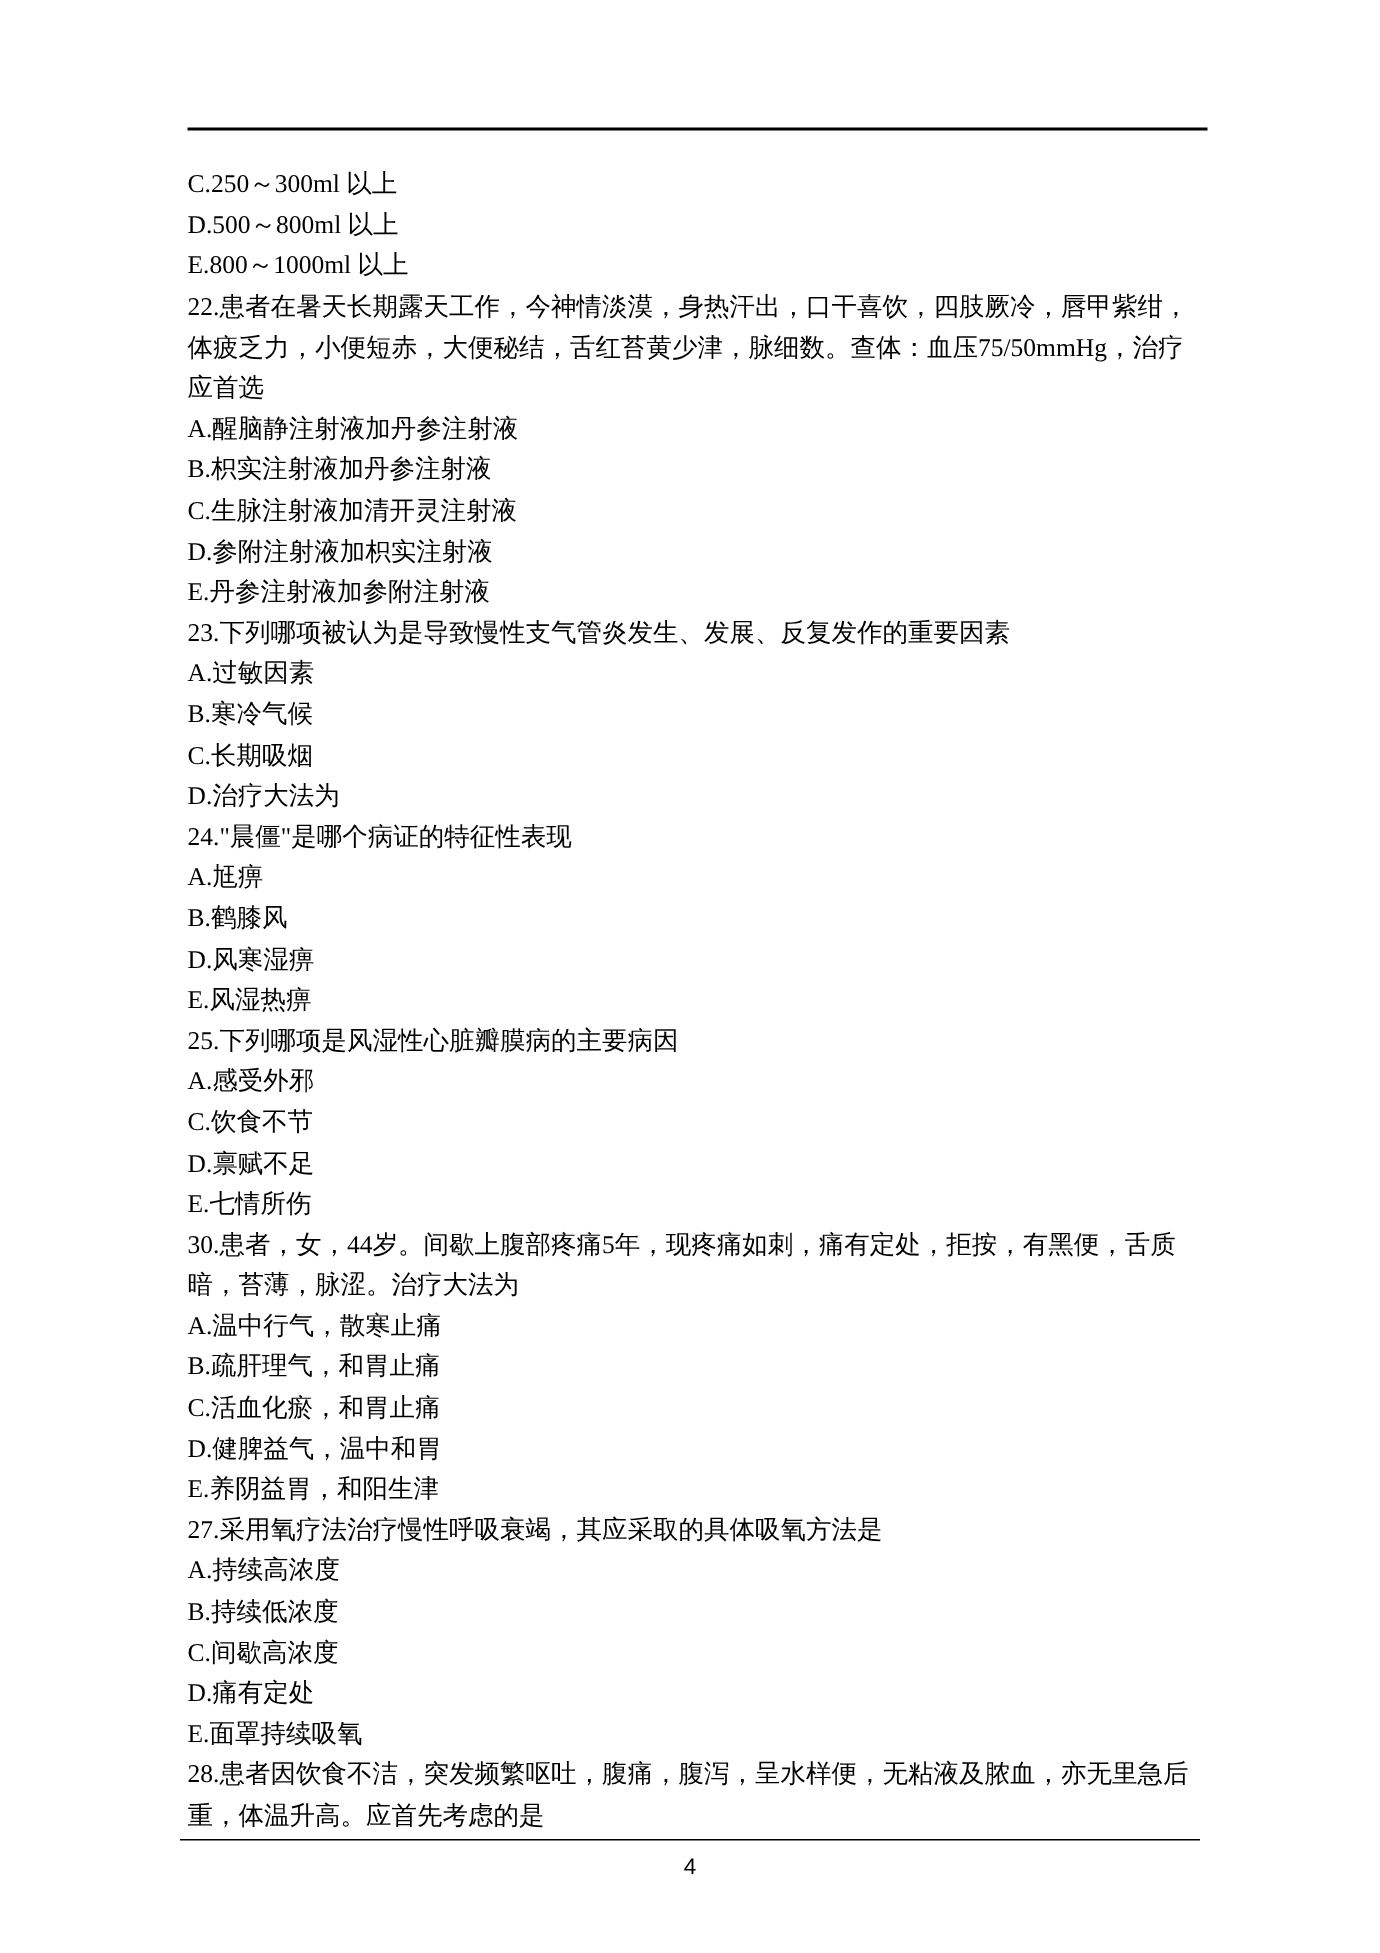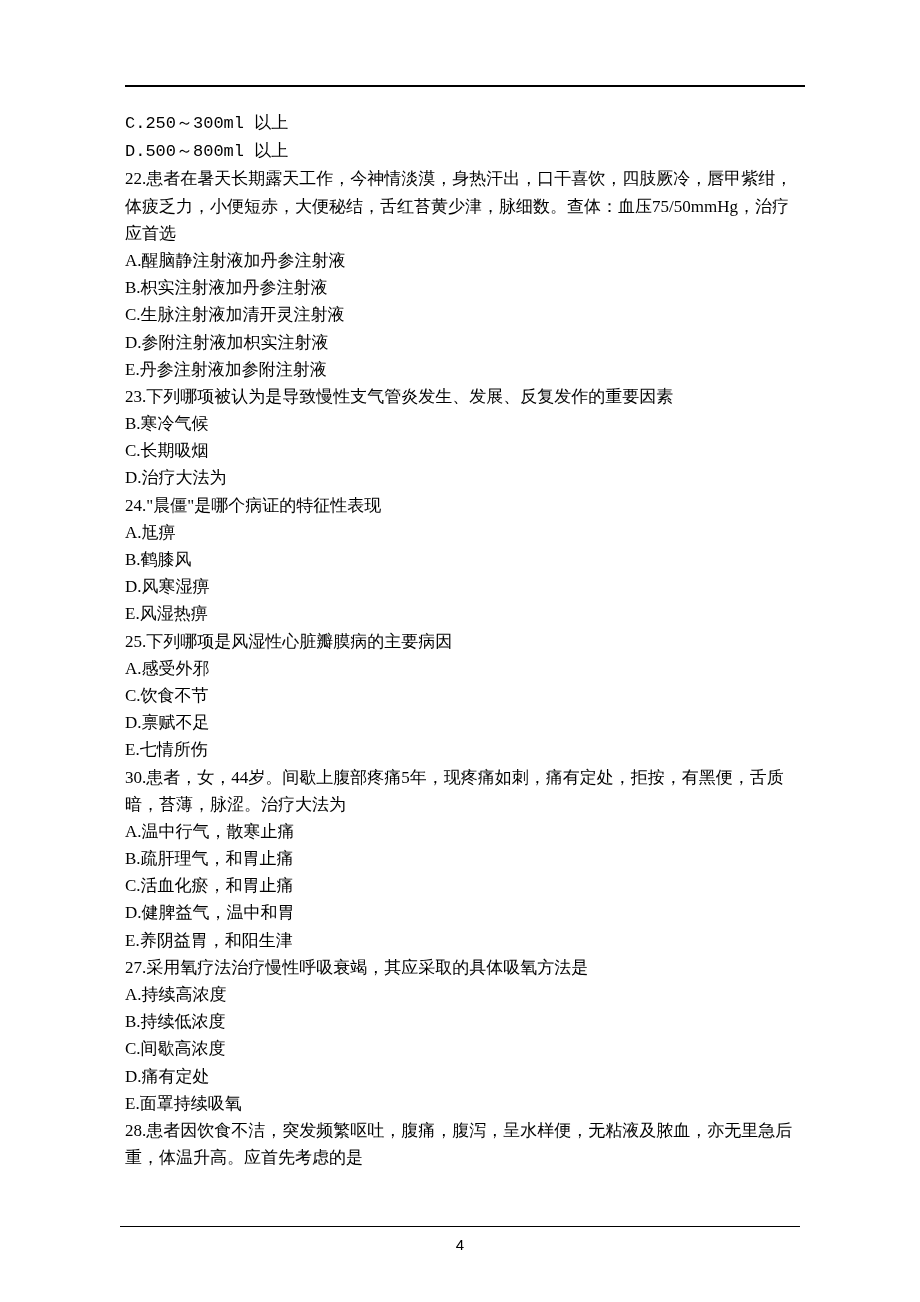--- a/index.html
+++ b/index.html
@@ -20,21 +20,21 @@
   }
   .rule-top {
     border-top: 2px solid #000;
     margin-bottom: 22px;
   }
   .content p {
     margin: 0;
     padding: 0;
   }
   .latin {
-    font-family: Liberation Mono, monospace;
+    font-family: Liberation Serif, serif;
   }
   .footer {
     position: absolute;
     bottom: 45px;
     left: 0;
     width: 100%;
     text-align: center;
   }
   .rule-bottom {
     width: 680px;
@@ -48,27 +48,29 @@
 </style>
 </head>
 <body>
 
 <div class="page">
   <div class="rule-top"></div>
 
   <div class="content">
     <p><span class="latin">C.250～300ml 以上</span></p>
     <p><span class="latin">D.500～800ml 以上</span></p>
+    <p><span class="latin">E.800～1000ml 以上</span></p>
     <p>22.患者在暑天长期露天工作，今神情淡漠，身热汗出，口干喜饮，四肢厥冷，唇甲紫绀，体疲乏力，小便短赤，大便秘结，舌红苔黄少津，脉细数。查体：血压75/50mmHg，治疗应首选</p>
     <p>A.醒脑静注射液加丹参注射液</p>
     <p>B.枳实注射液加丹参注射液</p>
     <p>C.生脉注射液加清开灵注射液</p>
     <p>D.参附注射液加枳实注射液</p>
     <p>E.丹参注射液加参附注射液</p>
     <p>23.下列哪项被认为是导致慢性支气管炎发生、发展、反复发作的重要因素</p>
+    <p>A.过敏因素</p>
     <p>B.寒冷气候</p>
     <p>C.长期吸烟</p>
     <p>D.治疗大法为</p>
     <p>24."晨僵"是哪个病证的特征性表现</p>
     <p>A.尪痹</p>
     <p>B.鹤膝风</p>
     <p>D.风寒湿痹</p>
     <p>E.风湿热痹</p>
     <p>25.下列哪项是风湿性心脏瓣膜病的主要病因</p>
     <p>A.感受外邪</p>

